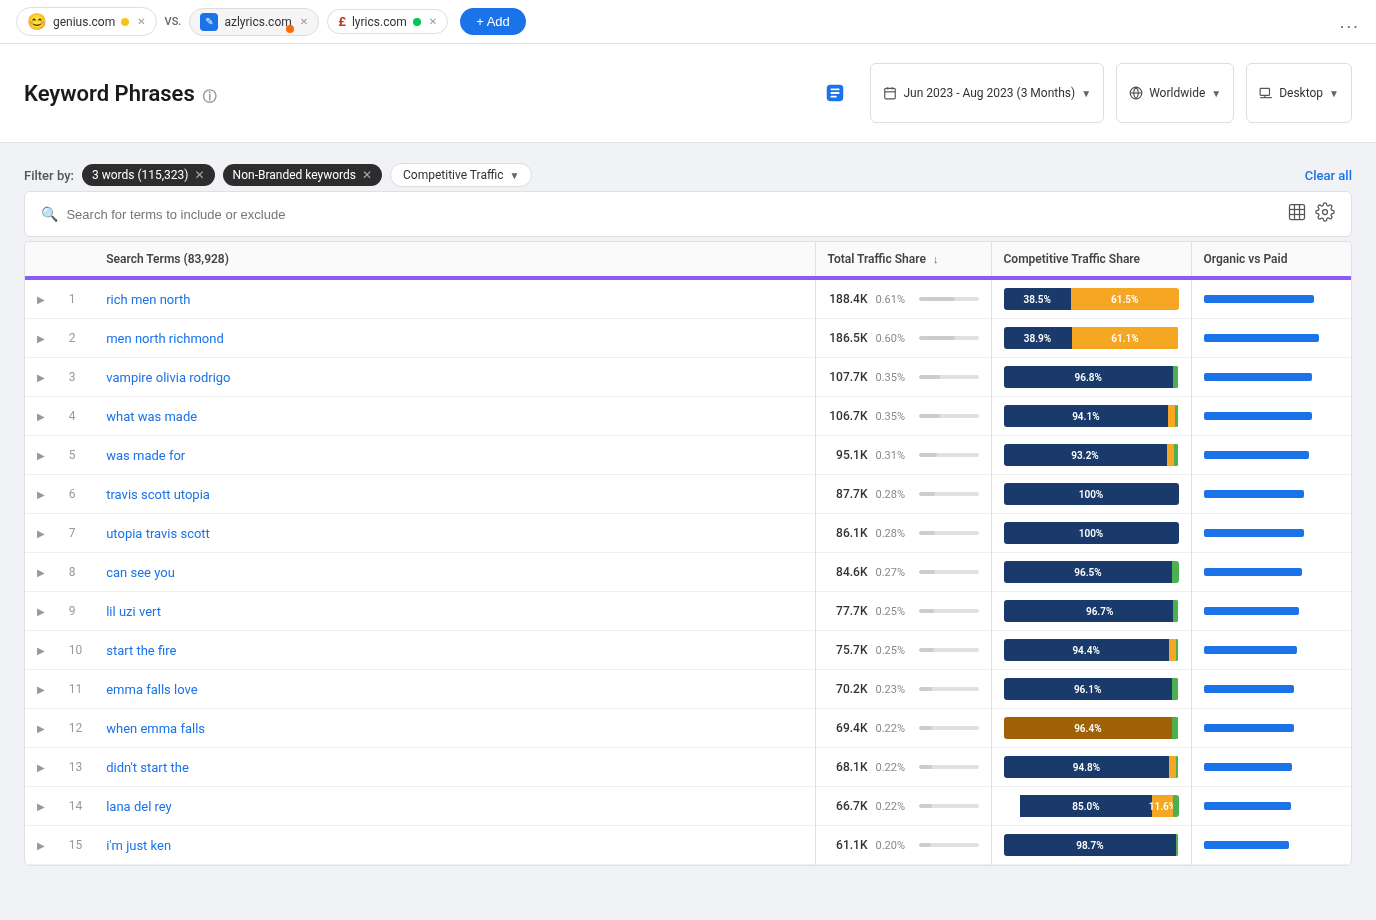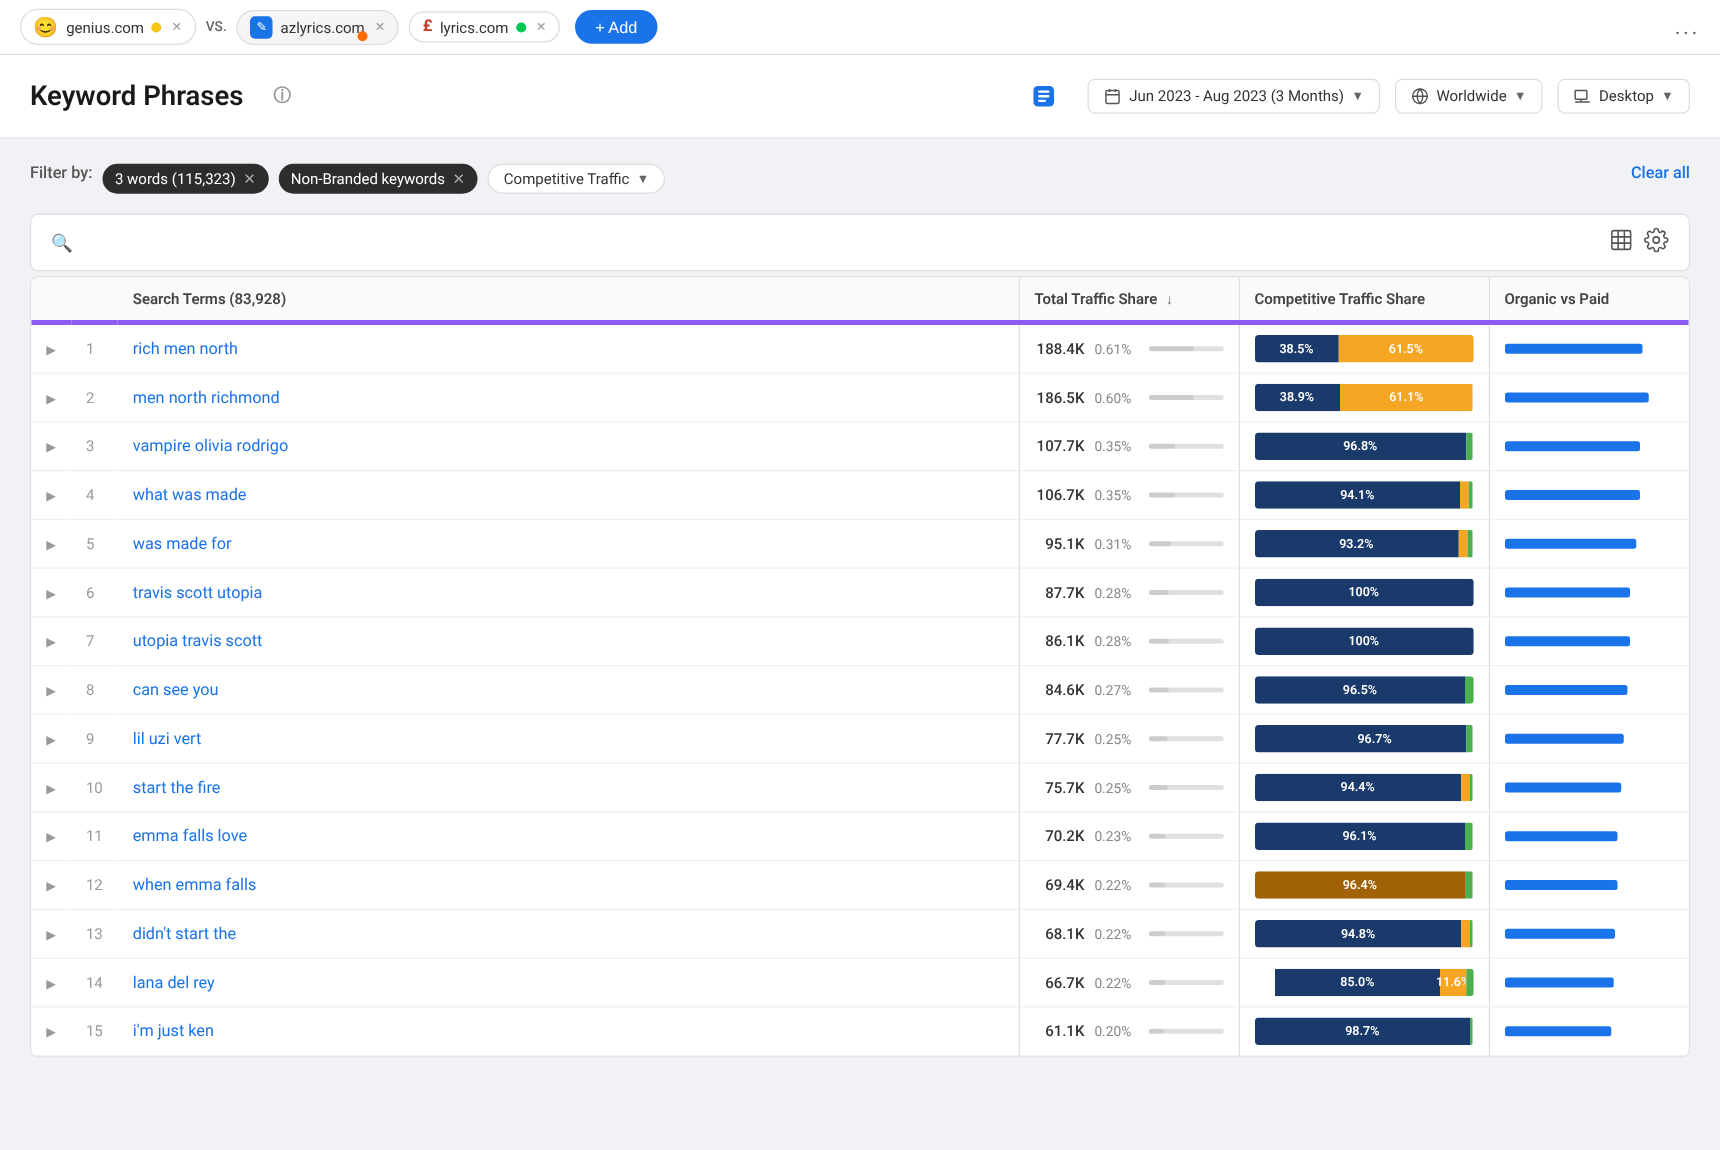--- a/index.html
+++ b/index.html
@@ -14,32 +14,32 @@
     .dot-orange { background: #ff6b00; }
     .dot-green { background: #00c853; }
     .vs-label { font-size: 11px; color: #666; font-weight: 500; }
     .close-btn { color: #999; font-size: 10px; cursor: pointer; margin-left: 2px; }
     .edit-icon { width: 18px; height: 18px; background: #1a73e8; border-radius: 4px; display: flex; align-items: center; justify-content: center; color: white; font-size: 10px; }
     .add-btn { background: #1a73e8; color: white; border: none; border-radius: 20px; padding: 6px 16px; font-size: 13px; cursor: pointer; display: flex; align-items: center; gap: 4px; margin-left: 4px; }
     .more-btn { margin-left: auto; color: #666; cursor: pointer; font-size: 18px; letter-spacing: 2px; }
 
     
     .page-header { background: #fff; padding: 16px 24px; display: flex; align-items: center; border-bottom: 1px solid #e0e0e0; }
-    .page-title { font-size: 22px; font-weight: 600; color: #1a1a1a; display: flex; align-items: center; gap: 24px; flex: 1; }
+    .page-title { font-size: 22px; font-weight: 600; color: #1a1a1a; display: flex; align-items: flex-end; gap: 8px; flex: 1; }
     .info-icon { color: #999; font-size: 14px; cursor: pointer; }
     .header-controls { display: flex; align-items: center; gap: 12px; }
-    .header-icon-btn { display: flex; align-items: center; gap: 6px; padding: 6px 12px; border: 1px solid #ddd; border-radius: 6px; background: #fff; cursor: pointer; font-size: 12px; color: #333; }
+    .header-icon-btn { display: flex; align-items: center; gap: 6px; padding: 22px 12px; border: 1px solid #ddd; border-radius: 6px; background: #fff; cursor: pointer; font-size: 12px; color: #333; }
     .header-icon-btn svg { color: #555; }
     .dropdown-arrow { font-size: 10px; color: #666; }
 
     
     .main { padding: 20px 24px; }
 
     
-    .filter-bar { display: flex; gap: 8px; margin-bottom: 16px; flex-wrap: wrap; }
+    .filter-bar { display: flex; align-items: center; gap: 8px; margin-bottom: 4px; flex-wrap: wrap; }
     .filter-label { font-size: 13px; color: #555; font-weight: 500; }
     .filter-tag { display: flex; align-items: center; gap: 6px; background: #2d2d2d; color: #fff; border-radius: 20px; padding: 4px 10px; font-size: 12px; }
     .filter-tag .remove { cursor: pointer; color: #aaa; font-size: 12px; }
     .filter-dropdown { display: flex; align-items: center; gap: 6px; background: #fff; border: 1px solid #ddd; border-radius: 20px; padding: 4px 12px; font-size: 12px; cursor: pointer; }
     .clear-all { margin-left: auto; color: #1a73e8; font-size: 13px; cursor: pointer; font-weight: 500; }
 
     
     .search-bar { background: #fff; border: 1px solid #e0e0e0; border-radius: 6px; padding: 10px 16px; display: flex; align-items: center; gap: 8px; margin-bottom: 4px; }
     .search-bar input { border: none; outline: none; flex: 1; font-size: 13px; color: #666; background: transparent; }
     .search-icon { color: #999; font-size: 14px; }
@@ -177,20 +177,21 @@
     </div>
     <div class="filter-dropdown">
       <span>Competitive Traffic</span>
       <span class="dropdown-arrow">▼</span>
     </div>
     <span class="clear-all">Clear all</span>
   </div>
 
   <div class="search-bar">
     <span class="search-icon">🔍</span>
+    <input type="text" placeholder="Search for terms to include or exclude" style="">
     <div class="toolbar-icons">
       <span class="toolbar-icon" title="Export Excel">
         <svg width="20" height="20" viewBox="0 0 24 24" fill="none" stroke="#555" stroke-width="1.5">
             <rect x="3" y="3" width="18" height="18" rx="2"></rect>
             <line x1="3" y1="9" x2="21" y2="9"></line>
             <line x1="3" y1="15" x2="21" y2="15"></line>
             <line x1="9" y1="3" x2="9" y2="21"></line>
             <line x1="15" y1="3" x2="15" y2="21"></line>
           </svg>
       </span>

